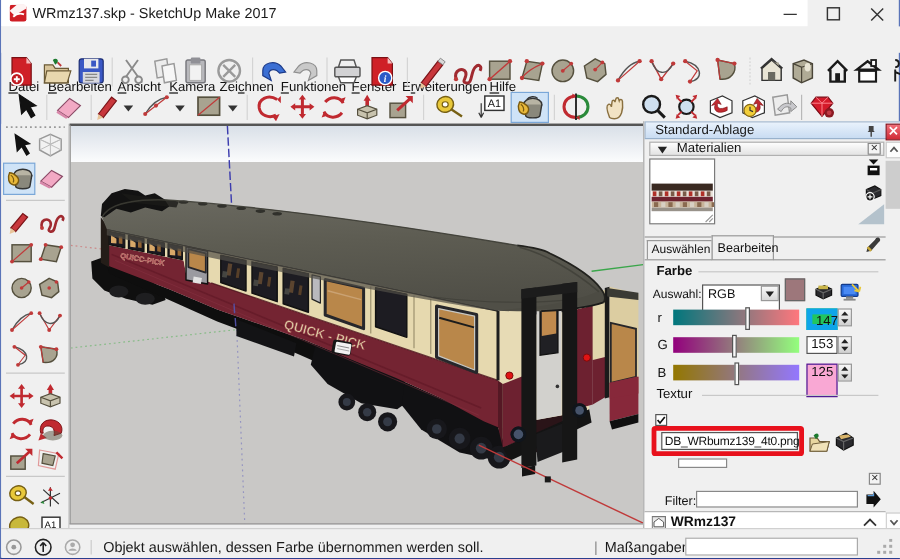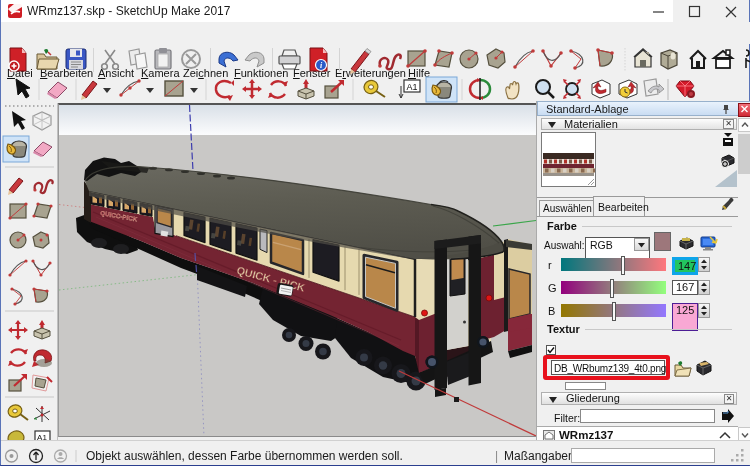--- a/index.html
+++ b/index.html
@@ -686,77 +686,71 @@
       <svg class="abs" style="left:163px;top:134px" width="18" height="17">
         <rect x="1" y="2" width="14" height="10" rx="1" fill="#2a6ad8" stroke="#123a8a" stroke-width="1"></rect>
         <rect x="3" y="4" width="10" height="6" fill="#4a8af4"></rect>
         <rect x="5" y="12" width="6" height="2" fill="#888"></rect>
         <rect x="3" y="14" width="10" height="1.5" fill="#888"></rect>
         <path d="M10,2 L16,8 M16,8 L17,4 M16,8 L12,7" stroke="#e8c83a" stroke-width="1.5"></path>
       </svg>
       <div class="abs" style="left:11px;top:158px;font-size:11px;color:#111">r</div>
       <div class="abs" style="left:24px;top:157px;width:105px;height:13px;background:linear-gradient(90deg,rgb(0,119,125),rgb(255,119,125))"></div>
       <div class="abs" style="left:84px;top:155px;width:2px;height:17px;background:#f8f8f8;border:1px solid #555;box-sizing:content-box"></div>
-      <div class="abs" style="left:135px;top:156px;width:26px;height:18px;background:#22c55e;border:3px solid #0ea5e9;box-sizing:border-box">
+      <div class="abs" style="left:135px;top:156px;width:26px;height:18px;background:#22c55e;border:5px solid #0ea5e9;box-sizing:border-box">
         <div style="font-size:11px;margin:0 0 0 3px;color:#111">147</div>
       </div>
       <div class="abs" style="left:161px;top:156px;width:12px;height:15px;background:linear-gradient(#f8f8f8,#d0d0d0);border:1px solid #999;box-sizing:border-box"></div>
       <svg class="abs" style="left:161px;top:156px" width="12" height="15">
         <path d="M3,6 L9,6 L6,2.5 Z" fill="#222"></path>
         <path d="M3,9 L9,9 L6,12.5 Z" fill="#222"></path>
       </svg>
       <div class="abs" style="left:11px;top:181px;font-size:11px;color:#111">G</div>
       <div class="abs" style="left:24px;top:180px;width:105px;height:13px;background:linear-gradient(90deg,rgb(147,0,125),rgb(147,255,125))"></div>
       <div class="abs" style="left:73px;top:178px;width:2px;height:17px;background:#f8f8f8;border:1px solid #555;box-sizing:content-box"></div>
       <div class="abs" style="left:135px;top:179px;width:26px;height:15px;background:#fff;border:1px solid #555;box-sizing:border-box">
-        <div style="font-size:11px;margin:0 0 0 3px;color:#111">167</div>
+        <div style="font-size:11px;margin:0 0 0 3px;color:#111">153</div>
       </div>
       <div class="abs" style="left:161px;top:179px;width:12px;height:15px;background:linear-gradient(#f8f8f8,#d0d0d0);border:1px solid #999;box-sizing:border-box"></div>
       <svg class="abs" style="left:161px;top:179px" width="12" height="15">
         <path d="M3,6 L9,6 L6,2.5 Z" fill="#222"></path>
         <path d="M3,9 L9,9 L6,12.5 Z" fill="#222"></path>
       </svg>
       <div class="abs" style="left:11px;top:204px;font-size:11px;color:#111">B</div>
       <div class="abs" style="left:24px;top:203px;width:105px;height:13px;background:linear-gradient(90deg,rgb(147,119,0),rgb(147,119,255))"></div>
       <div class="abs" style="left:75px;top:201px;width:2px;height:17px;background:#f8f8f8;border:1px solid #555;box-sizing:content-box"></div>
       <div class="abs" style="left:135px;top:202px;width:26px;height:28px;background:#f9a8d4;border:1px solid #4c1d95;box-sizing:border-box">
         <div style="font-size:11px;margin:0 0 0 3px;color:#111">125</div>
       </div>
       <div class="abs" style="left:161px;top:202px;width:12px;height:15px;background:linear-gradient(#f8f8f8,#d0d0d0);border:1px solid #999;box-sizing:border-box"></div>
       <svg class="abs" style="left:161px;top:202px" width="12" height="15">
         <path d="M3,6 L9,6 L6,2.5 Z" fill="#222"></path>
         <path d="M3,9 L9,9 L6,12.5 Z" fill="#222"></path>
       </svg>
-      <div class="abs" style="left:10px;top:222px;font-size:11px;font-weight:bold;color:#111">Textur</div>
+      <div class="abs" style="left:10px;top:222px;font-size:11px;font-weight:normal;color:#111">Textur</div>
       <div class="abs" style="left:48px;top:228px;width:147px;height:1px;background:#c8c8c8"></div>
       <div class="abs" style="left:9px;top:244px;width:10px;height:10px;background:#fff;border:1px solid #555;box-sizing:border-box"></div>
       <svg class="abs" style="left:9px;top:244px" width="10" height="10">
         <path d="M2,5 L4,7.5 L8,2.5" stroke="#111" stroke-width="1.4" fill="none"></path>
       </svg>
       <div class="abs" style="left:14px;top:259px;width:114px;height:15px;background:#fff;border:1px solid #555;box-sizing:border-box">
         <div style="font-size:10px;margin:2px 0 0 2px;color:#111;white-space:nowrap;letter-spacing:-0.2px">DB_WRbumz139_4t0.png</div>
       </div>
       <div class="abs" style="left:6px;top:254px;width:127px;height:25px;border:4px solid #e8111c;border-radius:3px;box-sizing:border-box"></div>
       <svg class="abs" style="left:137px;top:259px" width="18" height="17">
         <path d="M1,5 L7,5 L9,8 L17,8 L15,16 L1,16 Z" fill="#e8d7a0" stroke="#6b5a36" stroke-width="1"></path>
         <path d="M3,10 L17,8 L15,16 L1,16 Z" fill="#f0e2b8" stroke="#6b5a36" stroke-width="0.8"></path>
         <path d="M4,3 C6,0 9,1 8,4 L6,6 Z" fill="#1d7a2f"></path>
       </svg>
       <svg class="abs" style="left:158px;top:258px" width="18" height="18">
         <path d="M2,6 L10,2 L16,6 L16,12 L8,16 L2,12 Z" fill="#2a2a2e" stroke="#111"></path>
         <path d="M2,6 L8,9 L16,6 M8,9 L8,16" stroke="#666" fill="none"></path>
         <path d="M4,4 L12,3 L14,5 L6,7 Z" fill="#d8b46a"></path>
       </svg>
       <div class="abs" style="left:28px;top:281px;width:41px;height:8px;background:#fff;border:1px solid #888;box-sizing:border-box"></div>
-      <div class="abs" style="left:4px;top:291px;width:196px;height:13px;background:linear-gradient(#fdfdfd,#e0e0e0);border:1px solid #b0b0b0;box-sizing:border-box">
-        <svg class="abs" style="left:7px;top:4px" width="9" height="7">
-          <path d="M0,0 L8,0 L4,6 Z" fill="#222"></path>
-        </svg>
-        <div class="abs" style="left:24px;top:-1px;font-size:11px;color:#111">Gliederung</div>
-      </div>
       <div class="abs" style="left:187px;top:293px;width:10px;height:10px;background:#f4f4f4;border:1px solid #888;box-sizing:border-box;font-size:8px;text-align:center;line-height:8px;color:#333">✕</div>
       <div class="abs" style="left:17px;top:311px;font-size:10.5px;color:#111">Filter:</div>
       <div class="abs" style="left:43px;top:308px;width:135px;height:14px;background:#fff;border:1px solid #888;box-sizing:border-box"></div>
       <svg class="abs" style="left:183px;top:307px" width="16" height="16">
         <path d="M2,4 L8,4 L8,1 L14,8 L8,15 L8,12 L2,12 Z" fill="#111"></path>
         <path d="M3,5 L8,5 L8,3" stroke="#5a9ad8" stroke-width="1" fill="none"></path>
       </svg>
       <div class="abs" style="left:0;top:325px;width:201px;height:1px;background:#aaa"></div>
       <div class="abs" style="left:0;top:326px;width:201px;height:16px;background:#fff"></div>
       <svg class="abs" style="left:6px;top:329px" width="12" height="11">

